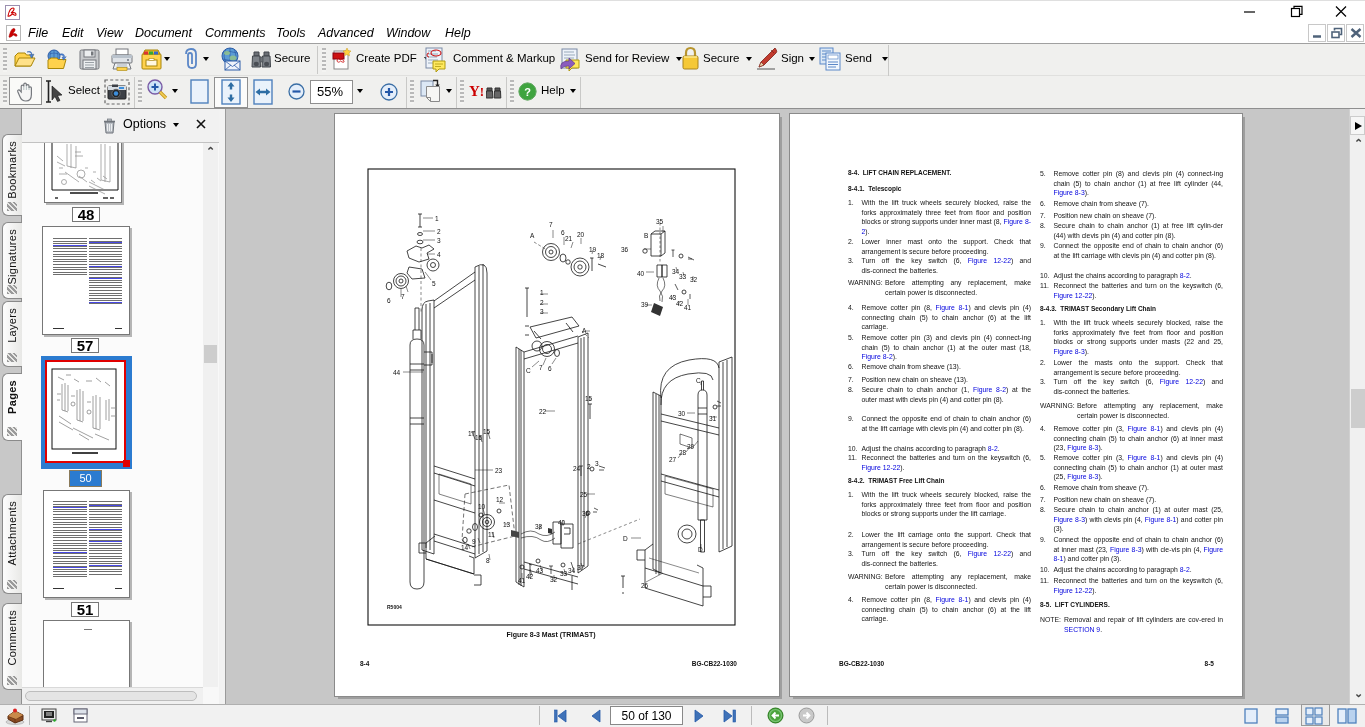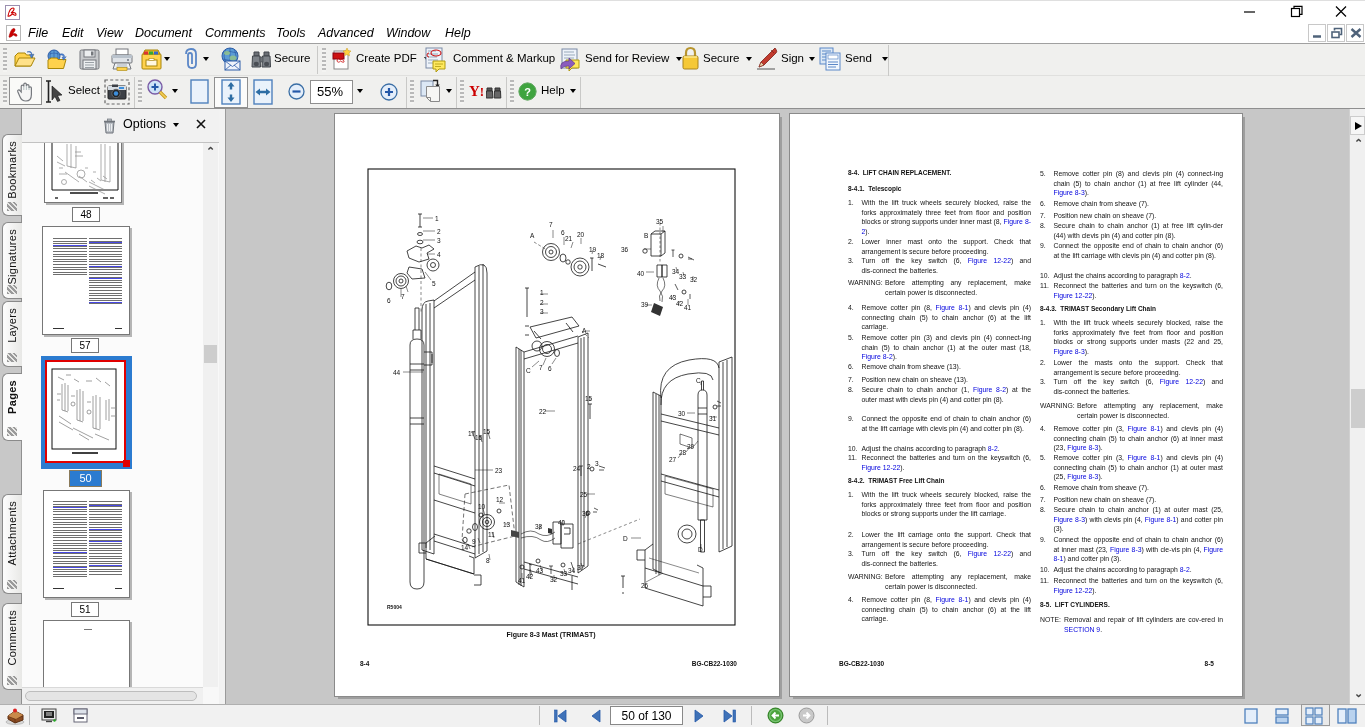--- a/index.html
+++ b/index.html
@@ -17,21 +17,21 @@
 .dd{width:0;height:0;border-left:3.5px solid transparent;border-right:3.5px solid transparent;border-top:4px solid #000;}
 #main{left:0;top:109px;width:1365px;height:595px;background:#c7c7c7;}
 #tabstrip{left:0;top:0;width:22px;height:595px;background:#c8c8c8;border-right:1px solid #909090;}
 .tab{left:2px;width:20px;background:linear-gradient(to right,#fdfdfd,#e8e8e6);border:1px solid #8a8a8a;border-right:none;border-radius:6px 0 0 6px;}
 .tab::after{content:"";position:absolute;left:4px;bottom:4px;width:10px;height:9px;background:repeating-linear-gradient(45deg,#9a9a9a 0 1.5px,#e8e8e6 1.5px 3.5px);}
 .tabtext{position:absolute;left:3px;writing-mode:vertical-rl;transform:rotate(180deg);font-size:11px;color:#111;letter-spacing:0.3px;}
 #panel{left:22px;top:0;width:204px;height:595px;background:#f8f8f8;}
 #phead{left:0px;top:0px;width:204px;height:34px;background:#f1f1f1;border-bottom:1px solid #c2c2c2;}
 #thumbs{left:0;top:34px;width:181px;height:544px;background:#fbfbfb;overflow:hidden;}
 .pthumb{background:#fff;border:1px solid #777;box-shadow:2px 2px 0 #b5b5b5;}
-.plabel{background:#fff;border:1px solid #777;font-size:10px;color:#000;text-align:center;line-height:13px;}
+.plabel{background:#fff;border:1px solid #777;font-size:15px;color:#000;text-align:center;line-height:13px;font-weight:bold;}
 #pvscroll{left:181px;top:34px;width:15px;height:544px;background:#f0f0f0;}
 #phscroll{left:0;top:578px;width:181px;height:17px;background:#f0f0f0;border-top:1px solid #d9d9d9;}
 #splitter{left:197px;top:0;width:7px;height:595px;background:#f2f2f2;border-right:1px solid #9a9a9a;}
 #docarea{left:226px;top:0;width:1123px;height:595px;background:#c7c7c7;overflow:hidden;}
 #dvscroll{left:1349px;top:0;width:16px;height:595px;background:#f0f0f0;border-left:1px solid #d0d0d0;}
 .page{background:#fff;box-shadow:0 0 0 1px #8a8a8a,3px 3px 0 #9e9e9e;}
 #statusbar{left:0;top:704px;width:1365px;height:23px;background:#f1f1f1;border-top:1px solid #b0b0b0;}
 .chev{font-size:11px;color:#555;font-weight:bold;}
 .blk{position:absolute;width:183px;font-size:6.85px;line-height:9.7px;color:#141414;}
 .blk .num{position:absolute;left:0;top:0;}

